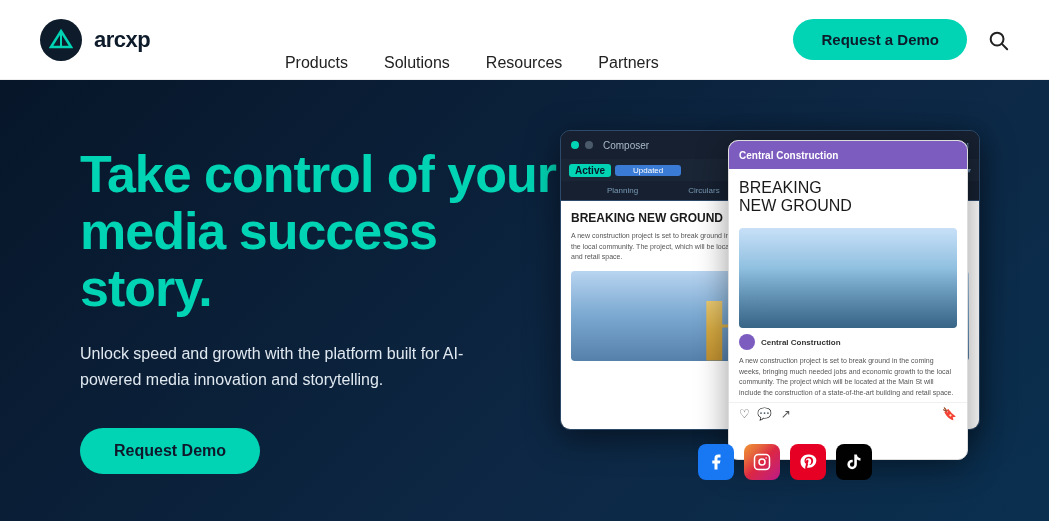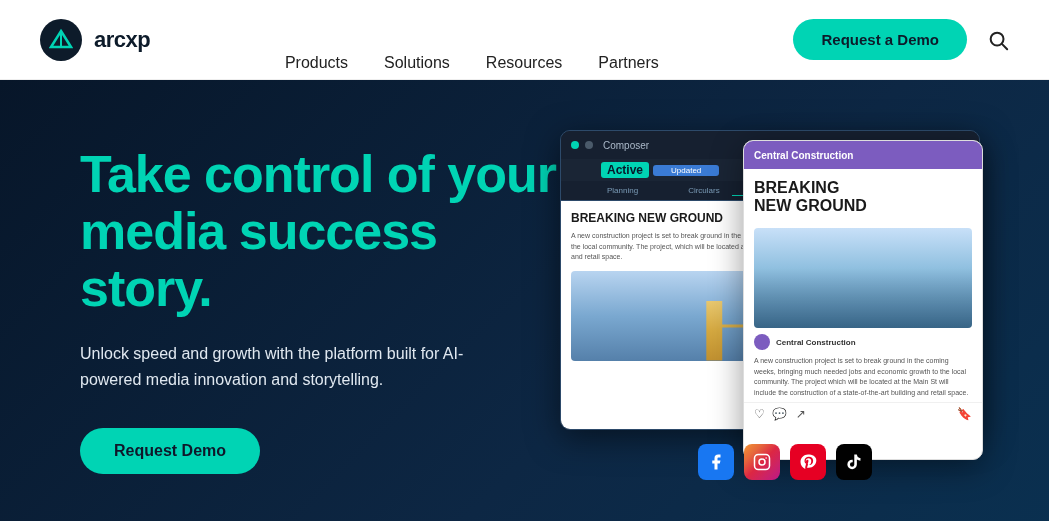--- a/index.html
+++ b/index.html
@@ -159,25 +159,24 @@
       background: #1a2535;
       height: 22px;
       display: flex;
       align-items: center;
       padding: 0 8px;
       gap: 4px;
     }
     .tag-green {
       background: #00d4b4;
       color: #071629;
-      font-size: 12px;
+      font-size: 10px;
       padding: 1px 6px;
       border-radius: 3px;
       font-weight: 700;
-      margin-left: 32px;
     }
     .tag-blue {
       background: #3a7bd5;
       color: #fff;
       font-size: 8px;
       padding: 1px 18px;
       border-radius: 3px;
       text-align: center;
     }
     .tiny-text { color: #6a8aaa; font-size: 8px; margin-left: 4px; }
@@ -225,21 +224,21 @@
       transform: translateX(-50%);
       width: 80%;
       height: 60px;
       background: linear-gradient(180deg, #e8c870 0%, #d4a840 50%, #c09030 100%);
       clip-path: polygon(30% 0%, 35% 0%, 35% 40%, 80% 40%, 80% 45%, 35% 45%, 35% 100%, 30% 100%);
     }
 
     
     .social-window {
       position: absolute;
-      right: 26px;
+      right: 41px;
       top: 20px;
       width: 240px;
       height: 320px;
       background: #fff;
       border-radius: 10px;
       border: 1.5px solid #ddd;
       overflow: hidden;
       box-shadow: 0 8px 32px rgba(0,0,0,0.4);
     }
     .social-header-bar {
@@ -250,21 +249,21 @@
       padding: 0 10px;
     }
     .social-header-text {
       color: #fff;
       font-size: 10px;
       font-weight: 600;
     }
     .social-title {
       padding: 10px 10px 6px;
       font-size: 16px;
-      font-weight: 700;
+      font-weight: 400;
       color: #1a1a1a;
       line-height: 1.1;
       text-transform: uppercase;
     }
     .social-body-text {
       padding: 0 10px;
       font-size: 7px;
       color: #555;
       line-height: 1.5;
     }

